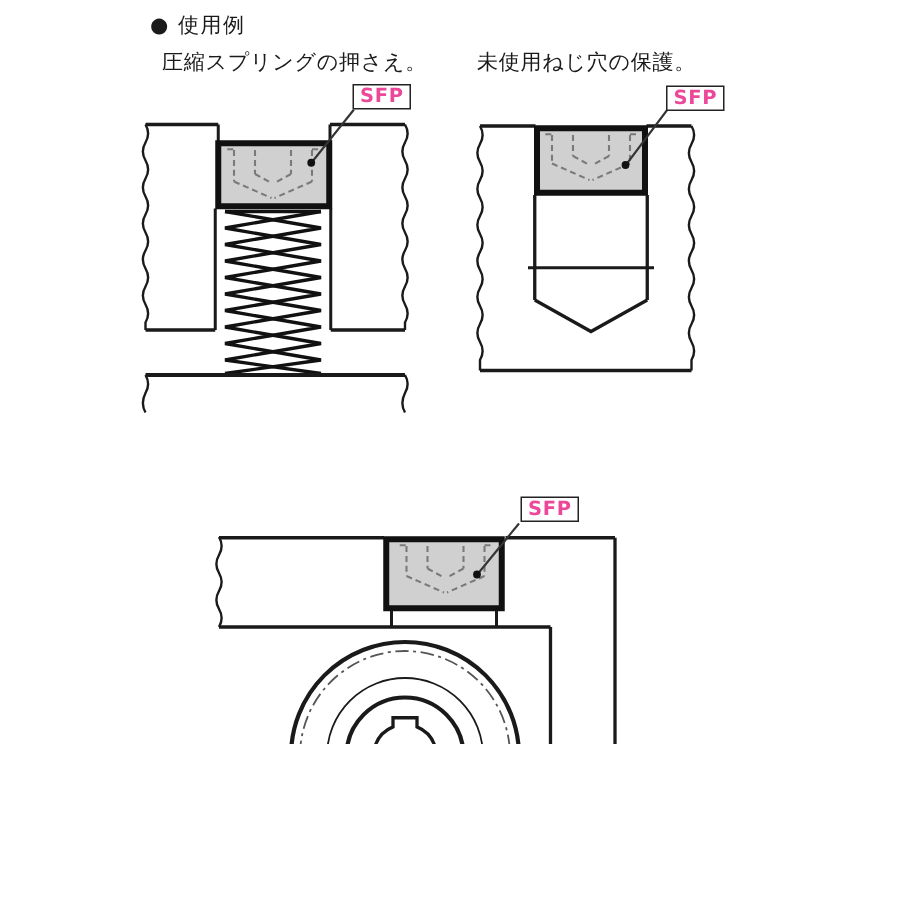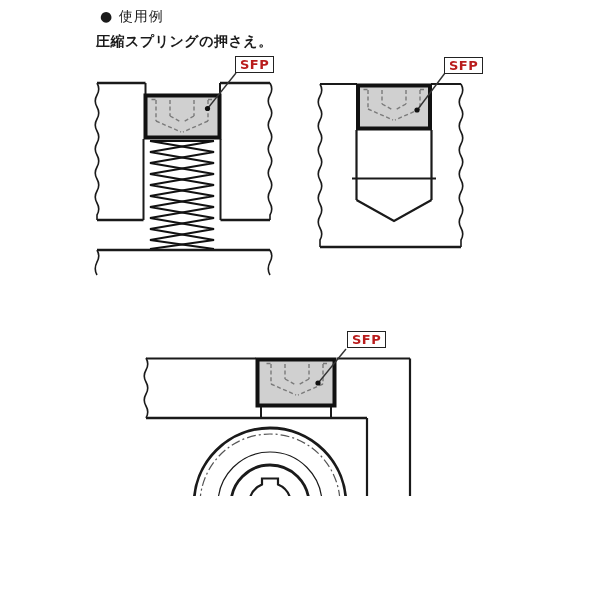--- a/index.html
+++ b/index.html
@@ -3,45 +3,46 @@
 <meta charset="utf-8">
 <style>
   html,body{margin:0;padding:0;background:#fff;}
   #page{
     position:relative;width:600px;height:496px;background:#fff;
     font-family:"DejaVu Sans","Liberation Sans",sans-serif;
     color:#1a1a1a;overflow:hidden;
   }
   .title{position:absolute;left:100px;top:8px;font-size:14px;letter-spacing:1px;}
   .caption{position:absolute;font-size:14px;letter-spacing:0.5px;white-space:nowrap;}
-  .cap1{left:96px;top:33px;font-weight:bold;}
+  .cap1{left:108px;top:33px;}
   .cap2{left:318px;top:33px;}
   .cap3{left:145px;top:296px;}
   .sfp-box{
     position:absolute;border:1.5px solid #222;background:#fff;
     font-size:13px;font-weight:bold;line-height:15px;padding:0 4px;
-    letter-spacing:0.5px;color:#b91c1c;
+    letter-spacing:0.5px;color:#ec4899;
   }
   .sfp1{left:235px;top:56px;}
   .sfp2{left:444px;top:57px;}
   .sfp3{left:347px;top:331px;}
   svg{position:absolute;left:0;top:0;}
   .outline{stroke:#1a1a1a;fill:none;}
   .thin{stroke:#1a1a1a;fill:none;stroke-width:1.6;}
   .dash{stroke:#7a7a7a;fill:none;stroke-width:1.4;stroke-dasharray:4 2.6;}
   .leader{stroke:#333;fill:none;stroke-width:1.4;}
 </style>
 </head>
 <body>
 
 <div id="page">
 
   <div class="title">● 使用例</div>
 
   <div class="caption cap1">圧縮スプリングの押さえ。</div>
+  <div class="caption cap2">未使用ねじ穴の保護。</div>
 
   <svg width="600" height="600" viewBox="0 0 600 600">
 
     <g>
 
       <path class="outline" stroke-width="2.4" d="M97,83 H145.5 M220,83 H270"></path>
 
       <path class="outline" stroke-width="2" d="M145.5,83 V94 M220,83 V94"></path>
 
       <path class="thin" d="M97,83 q3.5,6 0,12 q-3.5,6 0,12 q3.5,6 0,12 q-3.5,6 0,12 q3.5,6 0,12 q-3.5,6 0,12 q3.5,6 0,12 q-3.5,6 0,12 q3.5,6 0,12 q-3.5,6 0,12 q3.5,6 0,12 L97,220"></path>

